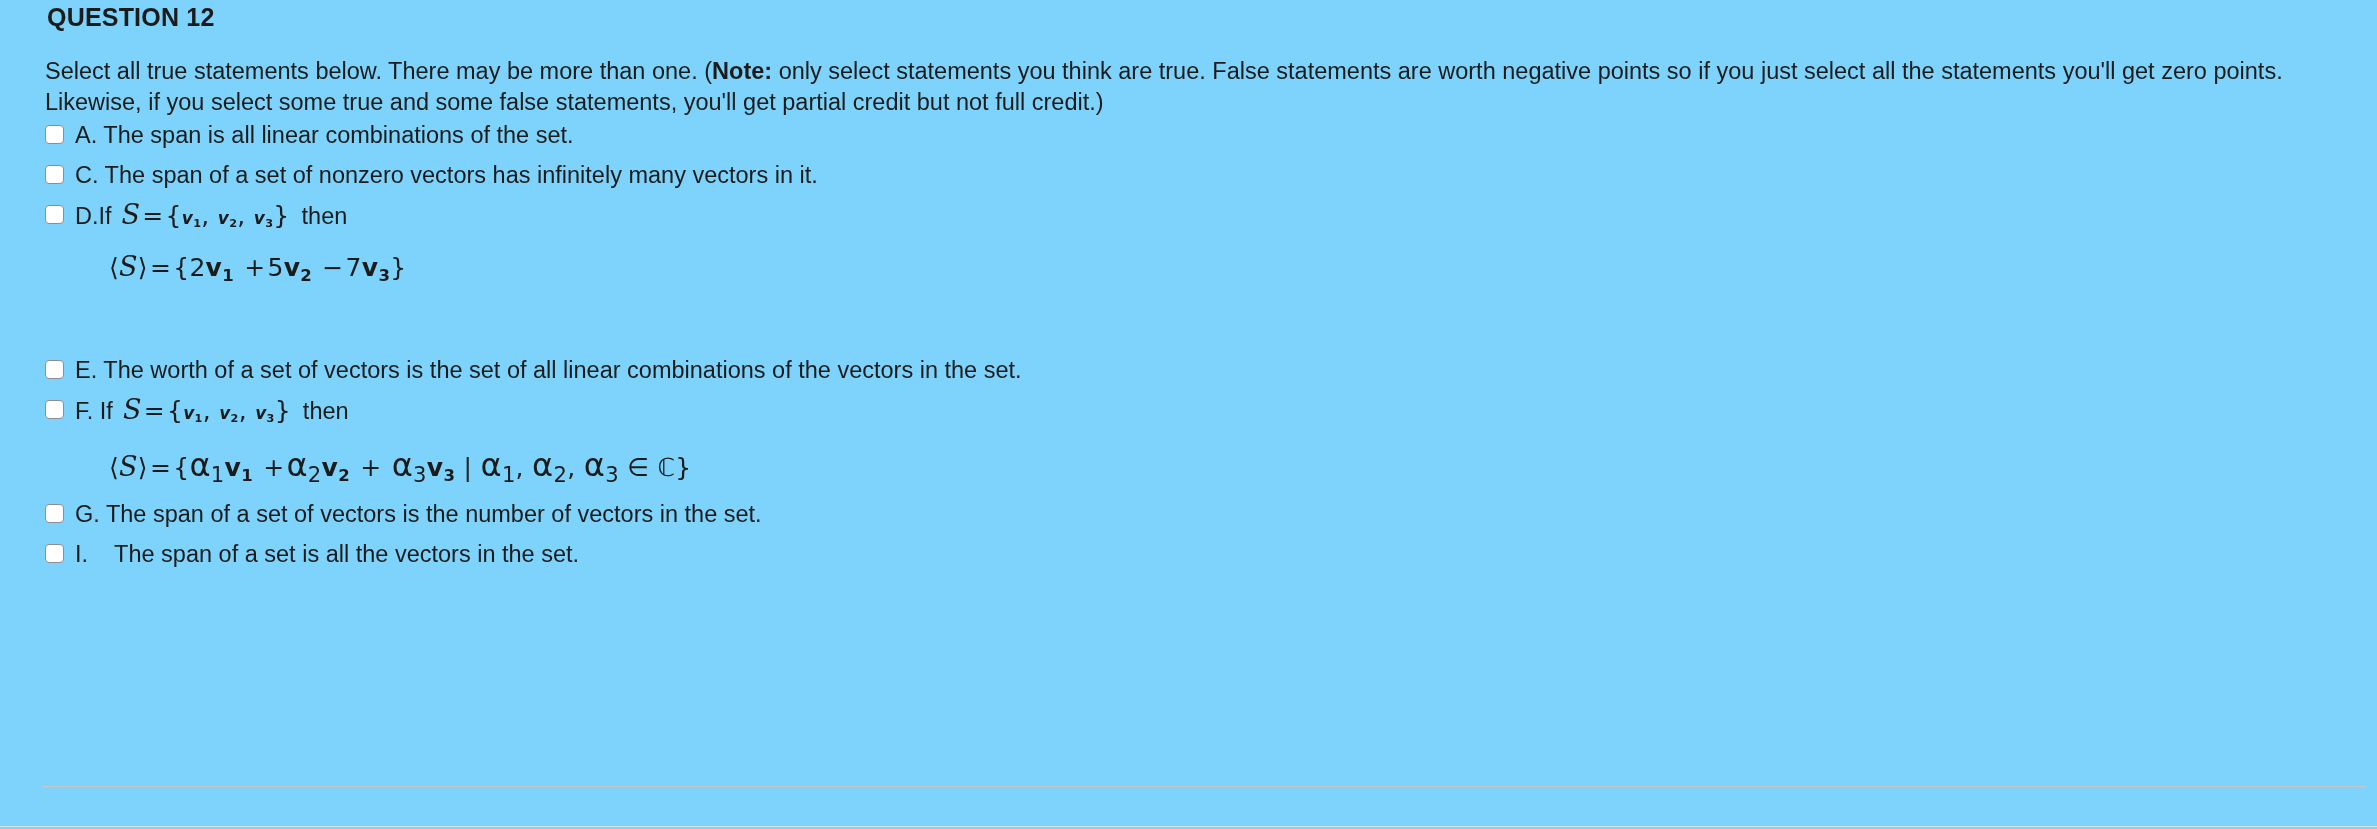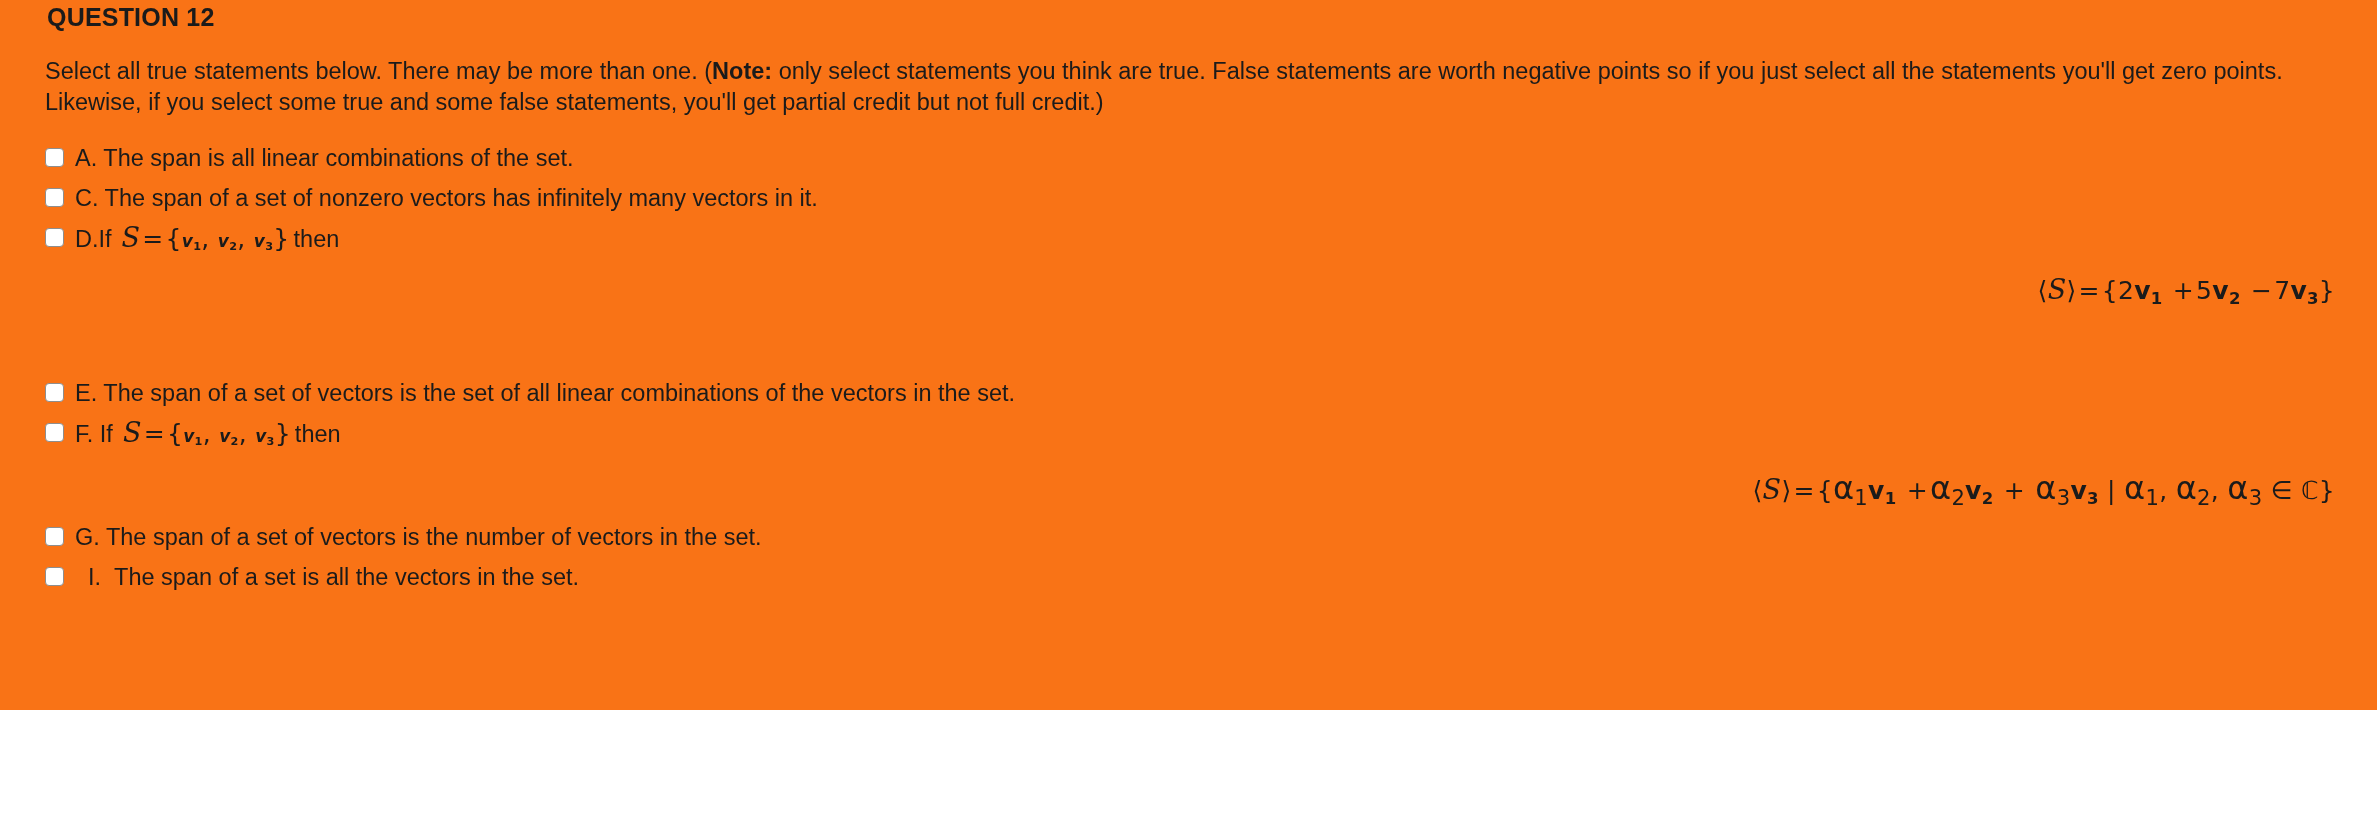--- a/index.html
+++ b/index.html
@@ -10,23 +10,23 @@
   body {
     width: 2377px;
     height: 829px;
     font-family: "Liberation Sans", sans-serif;
     color: #1b1b1b;
     -webkit-font-smoothing: antialiased;
   }
   .page {
     position: relative;
     width: 2377px;
-    height: 710px;
+    height: 829px;
     overflow: hidden;
-    background: #f97316;
+    background: #7dd3fc;
   }
   .q-heading {
     position: absolute;
     left: 47px;
     top: 3px;
     font-size: 25px;
     font-weight: bold;
     letter-spacing: 0.2px;
     color: #1b1b1b;
   }
@@ -37,23 +37,22 @@
     width: 2290px;
     font-size: 23.5px;
     line-height: 31px;
     color: #1b1b1b;
   }
   .instructions b { font-weight: bold; }
 
   .options {
     position: absolute;
     left: 45px;
-    top: 145px;
+    top: 122px;
     width: 2290px;
-    text-align: right;
   }
   .opt-row {
     display: flex;
     align-items: flex-start;
     margin-bottom: 14px;
   }
   .checkbox {
     flex: 0 0 auto;
     width: 19px;
     height: 19px;
@@ -104,21 +103,21 @@
     font-style: normal;
     font-family: "DejaVu Sans", sans-serif;
   }
   .vec sub, .vec-up sub { font-weight: bold; }
   .num { font-family: "DejaVu Sans", sans-serif; font-size: 25px; }
   .alpha { font-family: "DejaVu Sans", sans-serif; font-size: 32px; }
   .op { padding: 0 2px; }
   .then {
     font-family: "Liberation Sans", sans-serif;
     font-size: 23.5px;
-    margin-left: 4px;
+    margin-left: 12px;
   }
   .ifword {
     font-family: "Liberation Sans", sans-serif;
     font-size: 23.5px;
     margin-right: 10px;
   }
 
   .formula-line {
     margin-left: 64px;
     margin-top: 8px;
@@ -183,21 +182,21 @@
     </div>
 
     <div class="formula-line math"><span>⟨</span><span class="mi-s">S</span><span>⟩</span><span class="op">=</span><span>{</span><span class="num">2</span><span class="vec-up"><span>v</span><sub>1</sub></span>&nbsp;<span class="op">+</span><span class="num">5</span><span class="vec-up"><span>v</span><sub>2</sub></span>&nbsp;<span class="op">−</span><span class="num">7</span><span class="vec-up"><span>v</span><sub>3</sub></span><span>}</span></div>
 
     <div class="spacer-d"></div>
 
     <div class="opt-row">
       <div class="checkbox"></div>
       <div class="opt-text">
         <span class="opt-label">E.</span>
-        <span>The span of a set of vectors is the set of all linear combinations of the vectors in the set.</span>
+        <span>The worth of a set of vectors is the set of all linear combinations of the vectors in the set.</span>
       </div>
     </div>
 
     <div class="opt-row">
       <div class="checkbox"></div>
       <div class="opt-text">
         <span class="opt-label">F.</span>&nbsp;<span class="ifword">If</span><span class="math"><span class="mi-s">S</span><span class="op">=</span><span>{</span><span class="vec"><span>v</span><sub>1</sub></span><span>,</span>&nbsp;<span class="vec"><span>v</span><sub>2</sub></span><span>,</span>&nbsp;<span class="vec"><span>v</span><sub>3</sub></span><span>}</span></span><span class="then">then</span>
       </div>
     </div>
 

